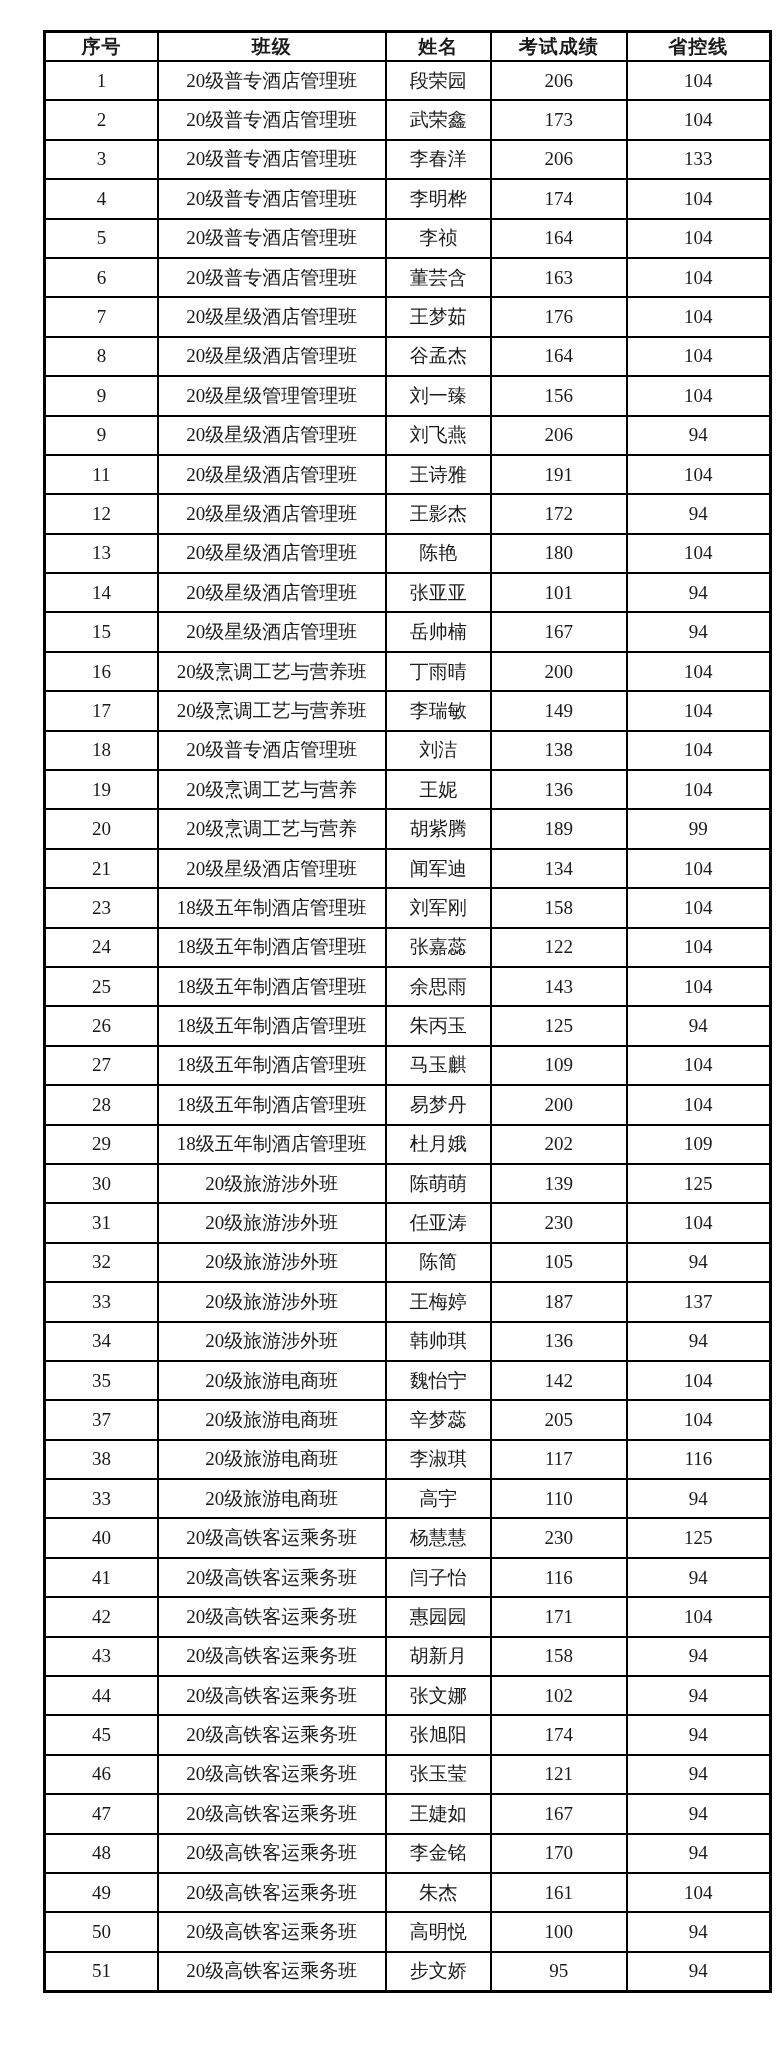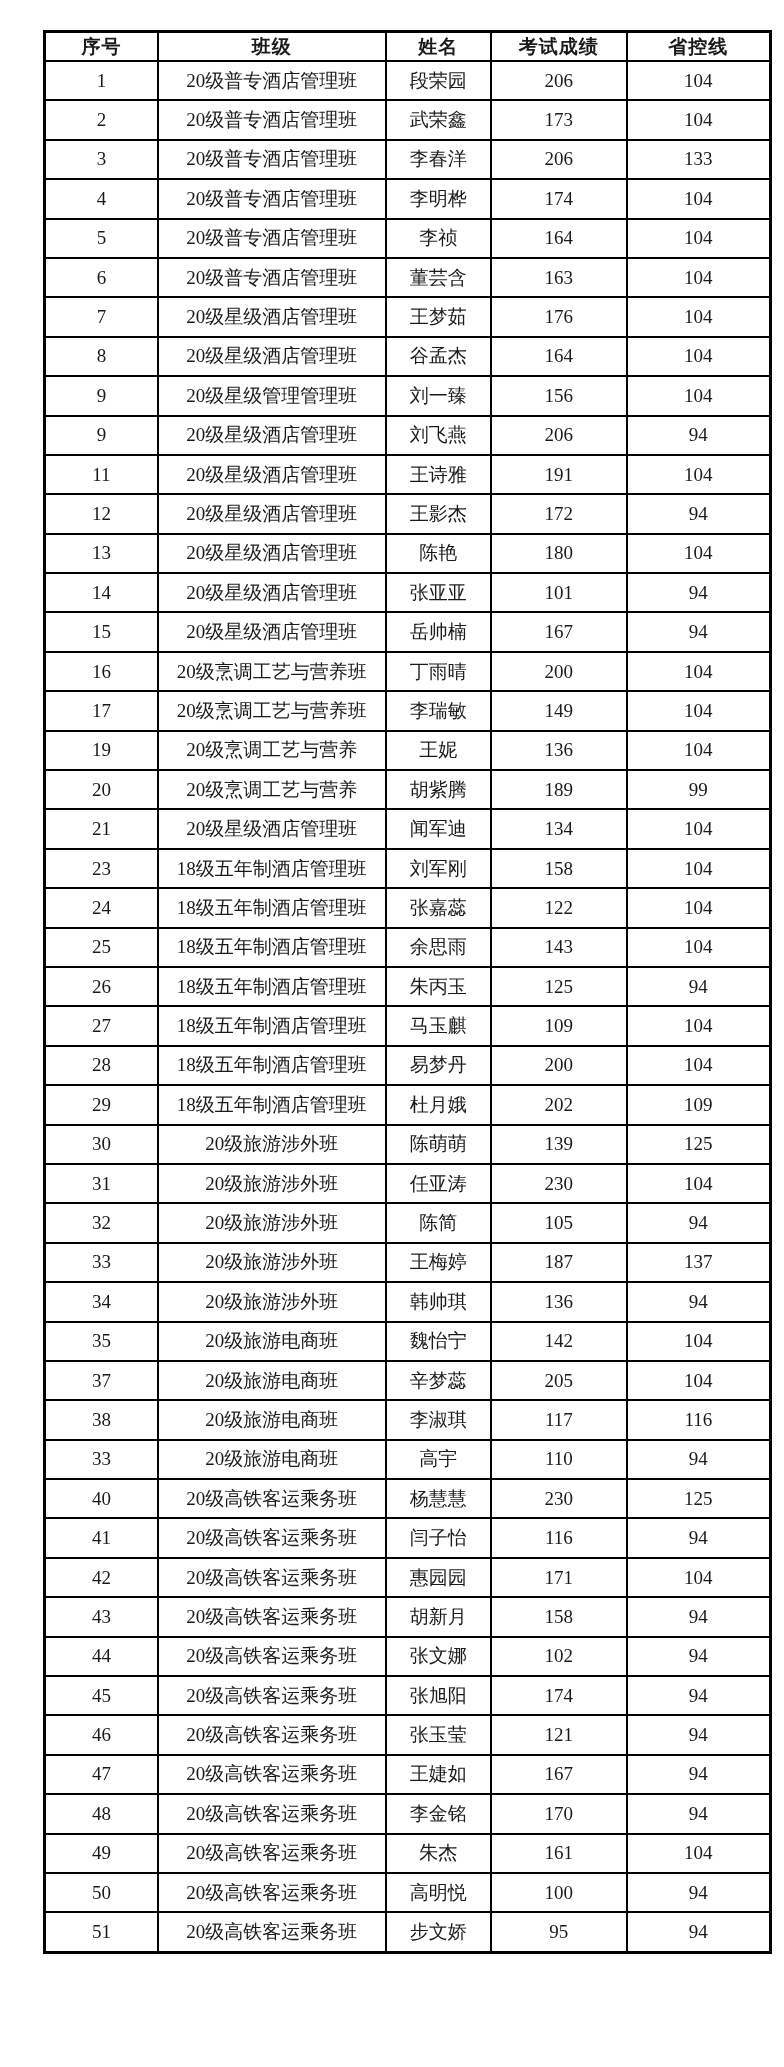--- a/index.html
+++ b/index.html
@@ -186,20 +186,27 @@
           <td>104</td>
         </tr>
         <tr>
           <td>17</td>
           <td>20级烹调工艺与营养班</td>
           <td>李瑞敏</td>
           <td>149</td>
           <td>104</td>
         </tr>
         <tr>
+          <td>18</td>
+          <td>20级普专酒店管理班</td>
+          <td>刘洁</td>
+          <td>138</td>
+          <td>104</td>
+        </tr>
+        <tr>
           <td>19</td>
           <td>20级烹调工艺与营养</td>
           <td>王妮</td>
           <td>136</td>
           <td>104</td>
         </tr>
         <tr>
           <td>20</td>
           <td>20级烹调工艺与营养</td>
           <td>胡紫腾</td>

